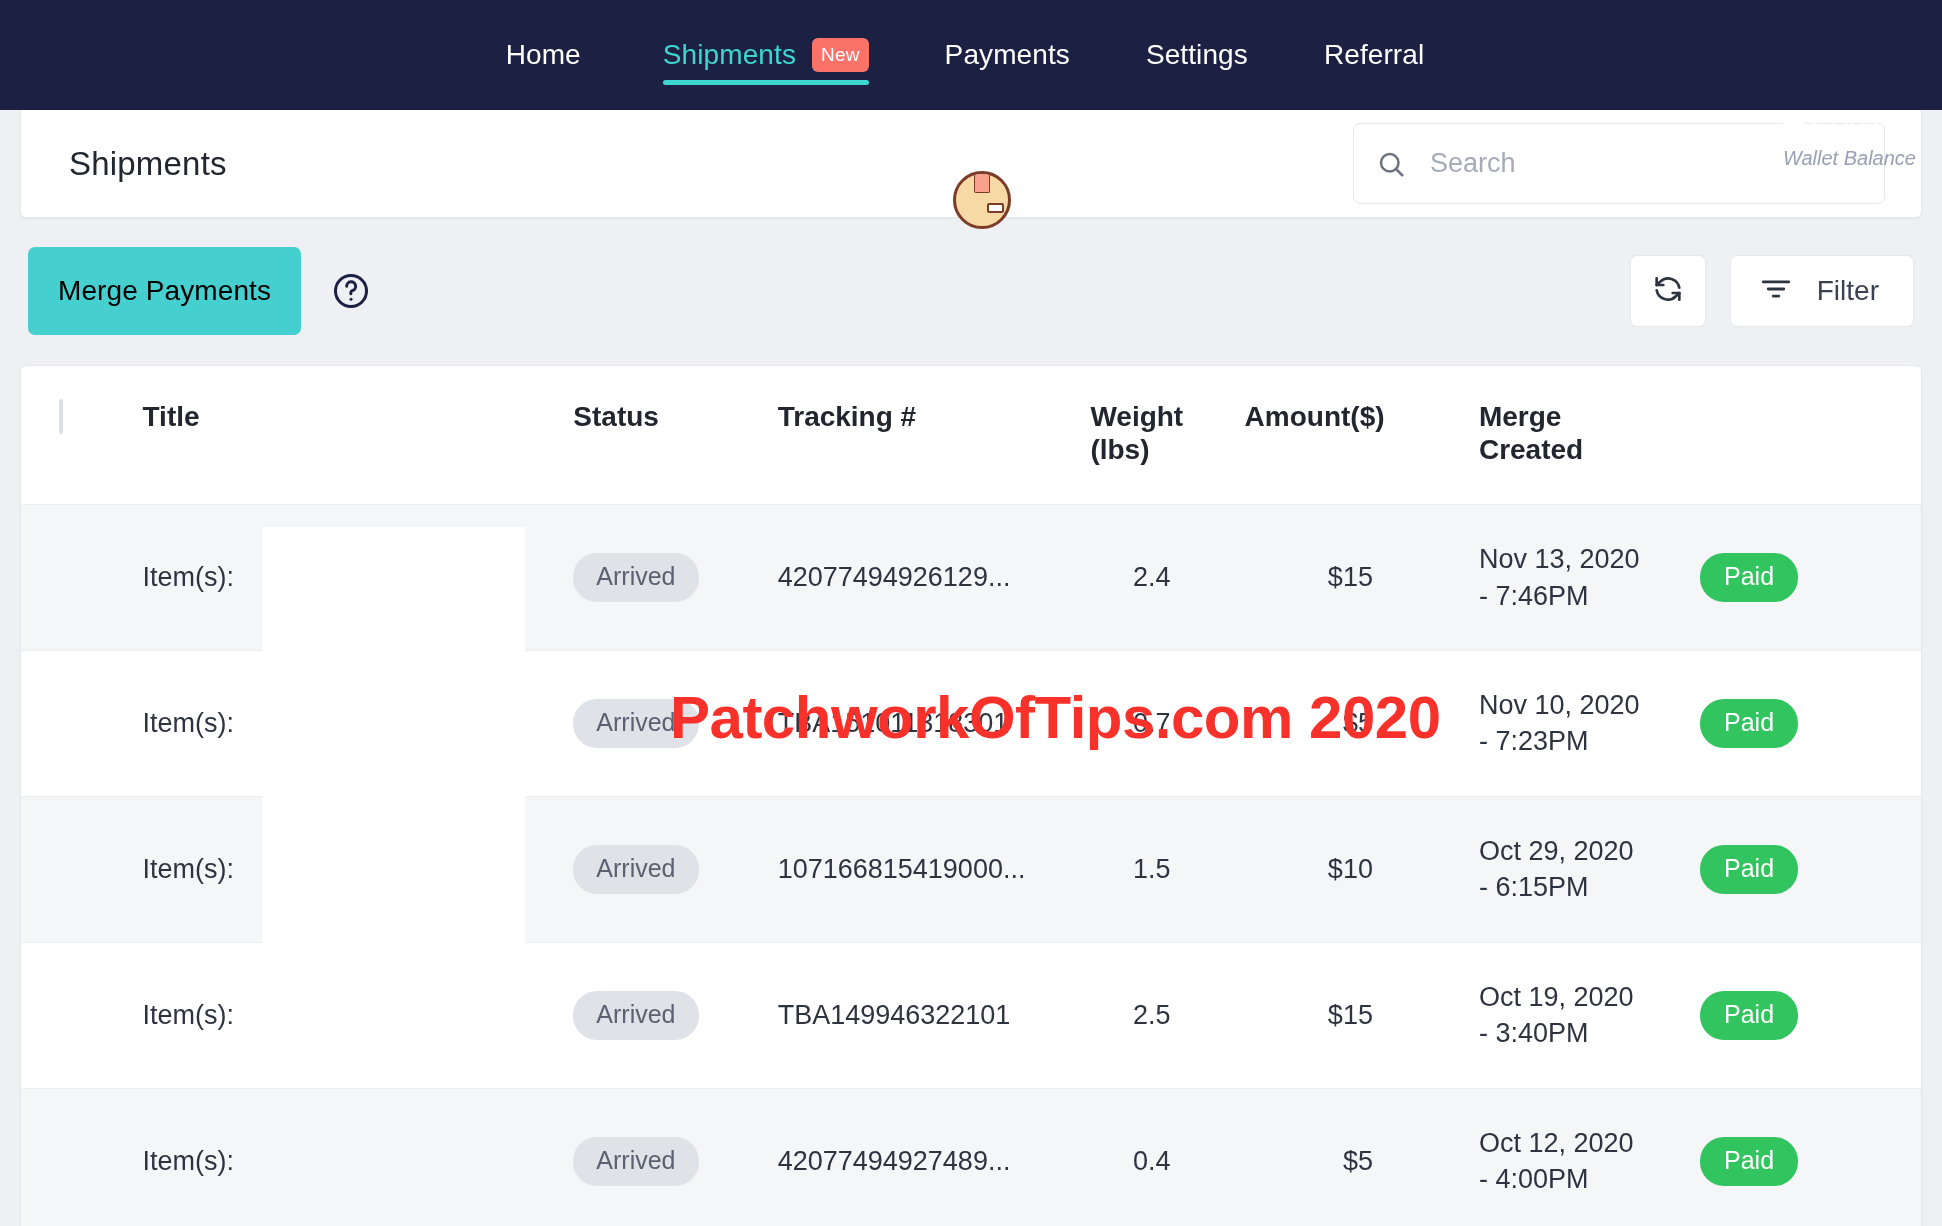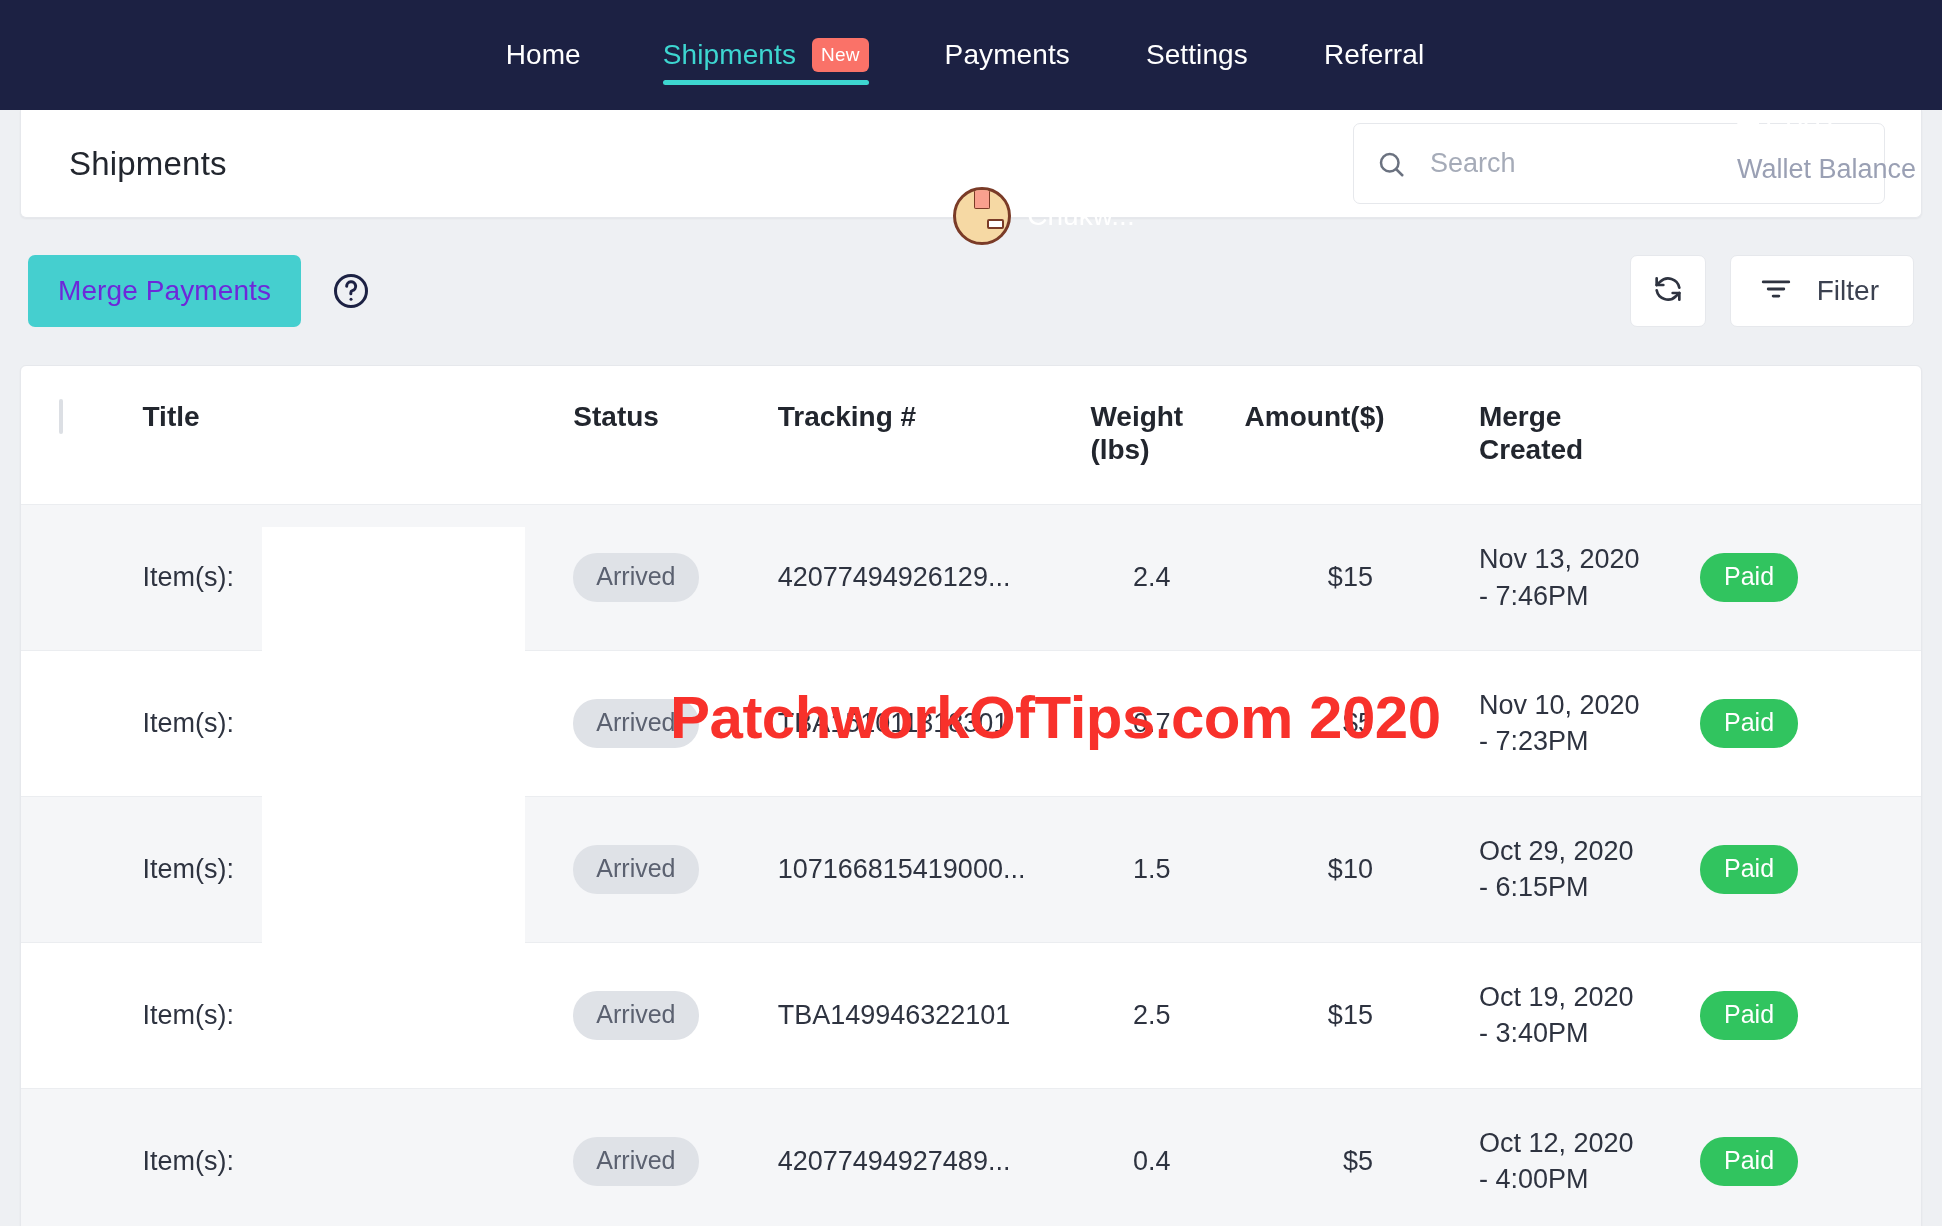--- a/index.html
+++ b/index.html
@@ -75,23 +75,24 @@
     padding-right: 26px;
   }
   .wallet-amount {
     color: #ffffff;
     font-size: 31px;
     line-height: 1.1;
     letter-spacing: .2px;
   }
   .wallet-label {
     color: #9aa0b4;
-    font-size: 27px;
+    font-size: 20px;
     line-height: 1.25;
-    margin-top: 9px;
+    margin-top: 2px;
+    font-style: italic;
   }
 
   .profile {
     display: flex;
     align-items: center;
     padding-left: 120px;
     cursor: pointer;
   }
   .avatar {
     width: 58px;
@@ -182,26 +183,26 @@
   
   .toolbar {
     margin: 24px 20px 0;
     height: 98px;
     display: flex;
     align-items: center;
     padding: 0 8px;
   }
   .btn-merge {
     background: #45cfcf;
-    color: #6d28d9;
+    color: #000000;
     border: none;
     border-radius: 7px;
     font-size: 28px;
     font-family: "Liberation Sans", sans-serif;
-    height: 72px;
+    height: 88px;
     padding: 0 30px;
     cursor: pointer;
     letter-spacing: .1px;
   }
   .help-icon {
     margin-left: 30px;
     width: 40px;
     height: 40px;
     cursor: pointer;
   }

